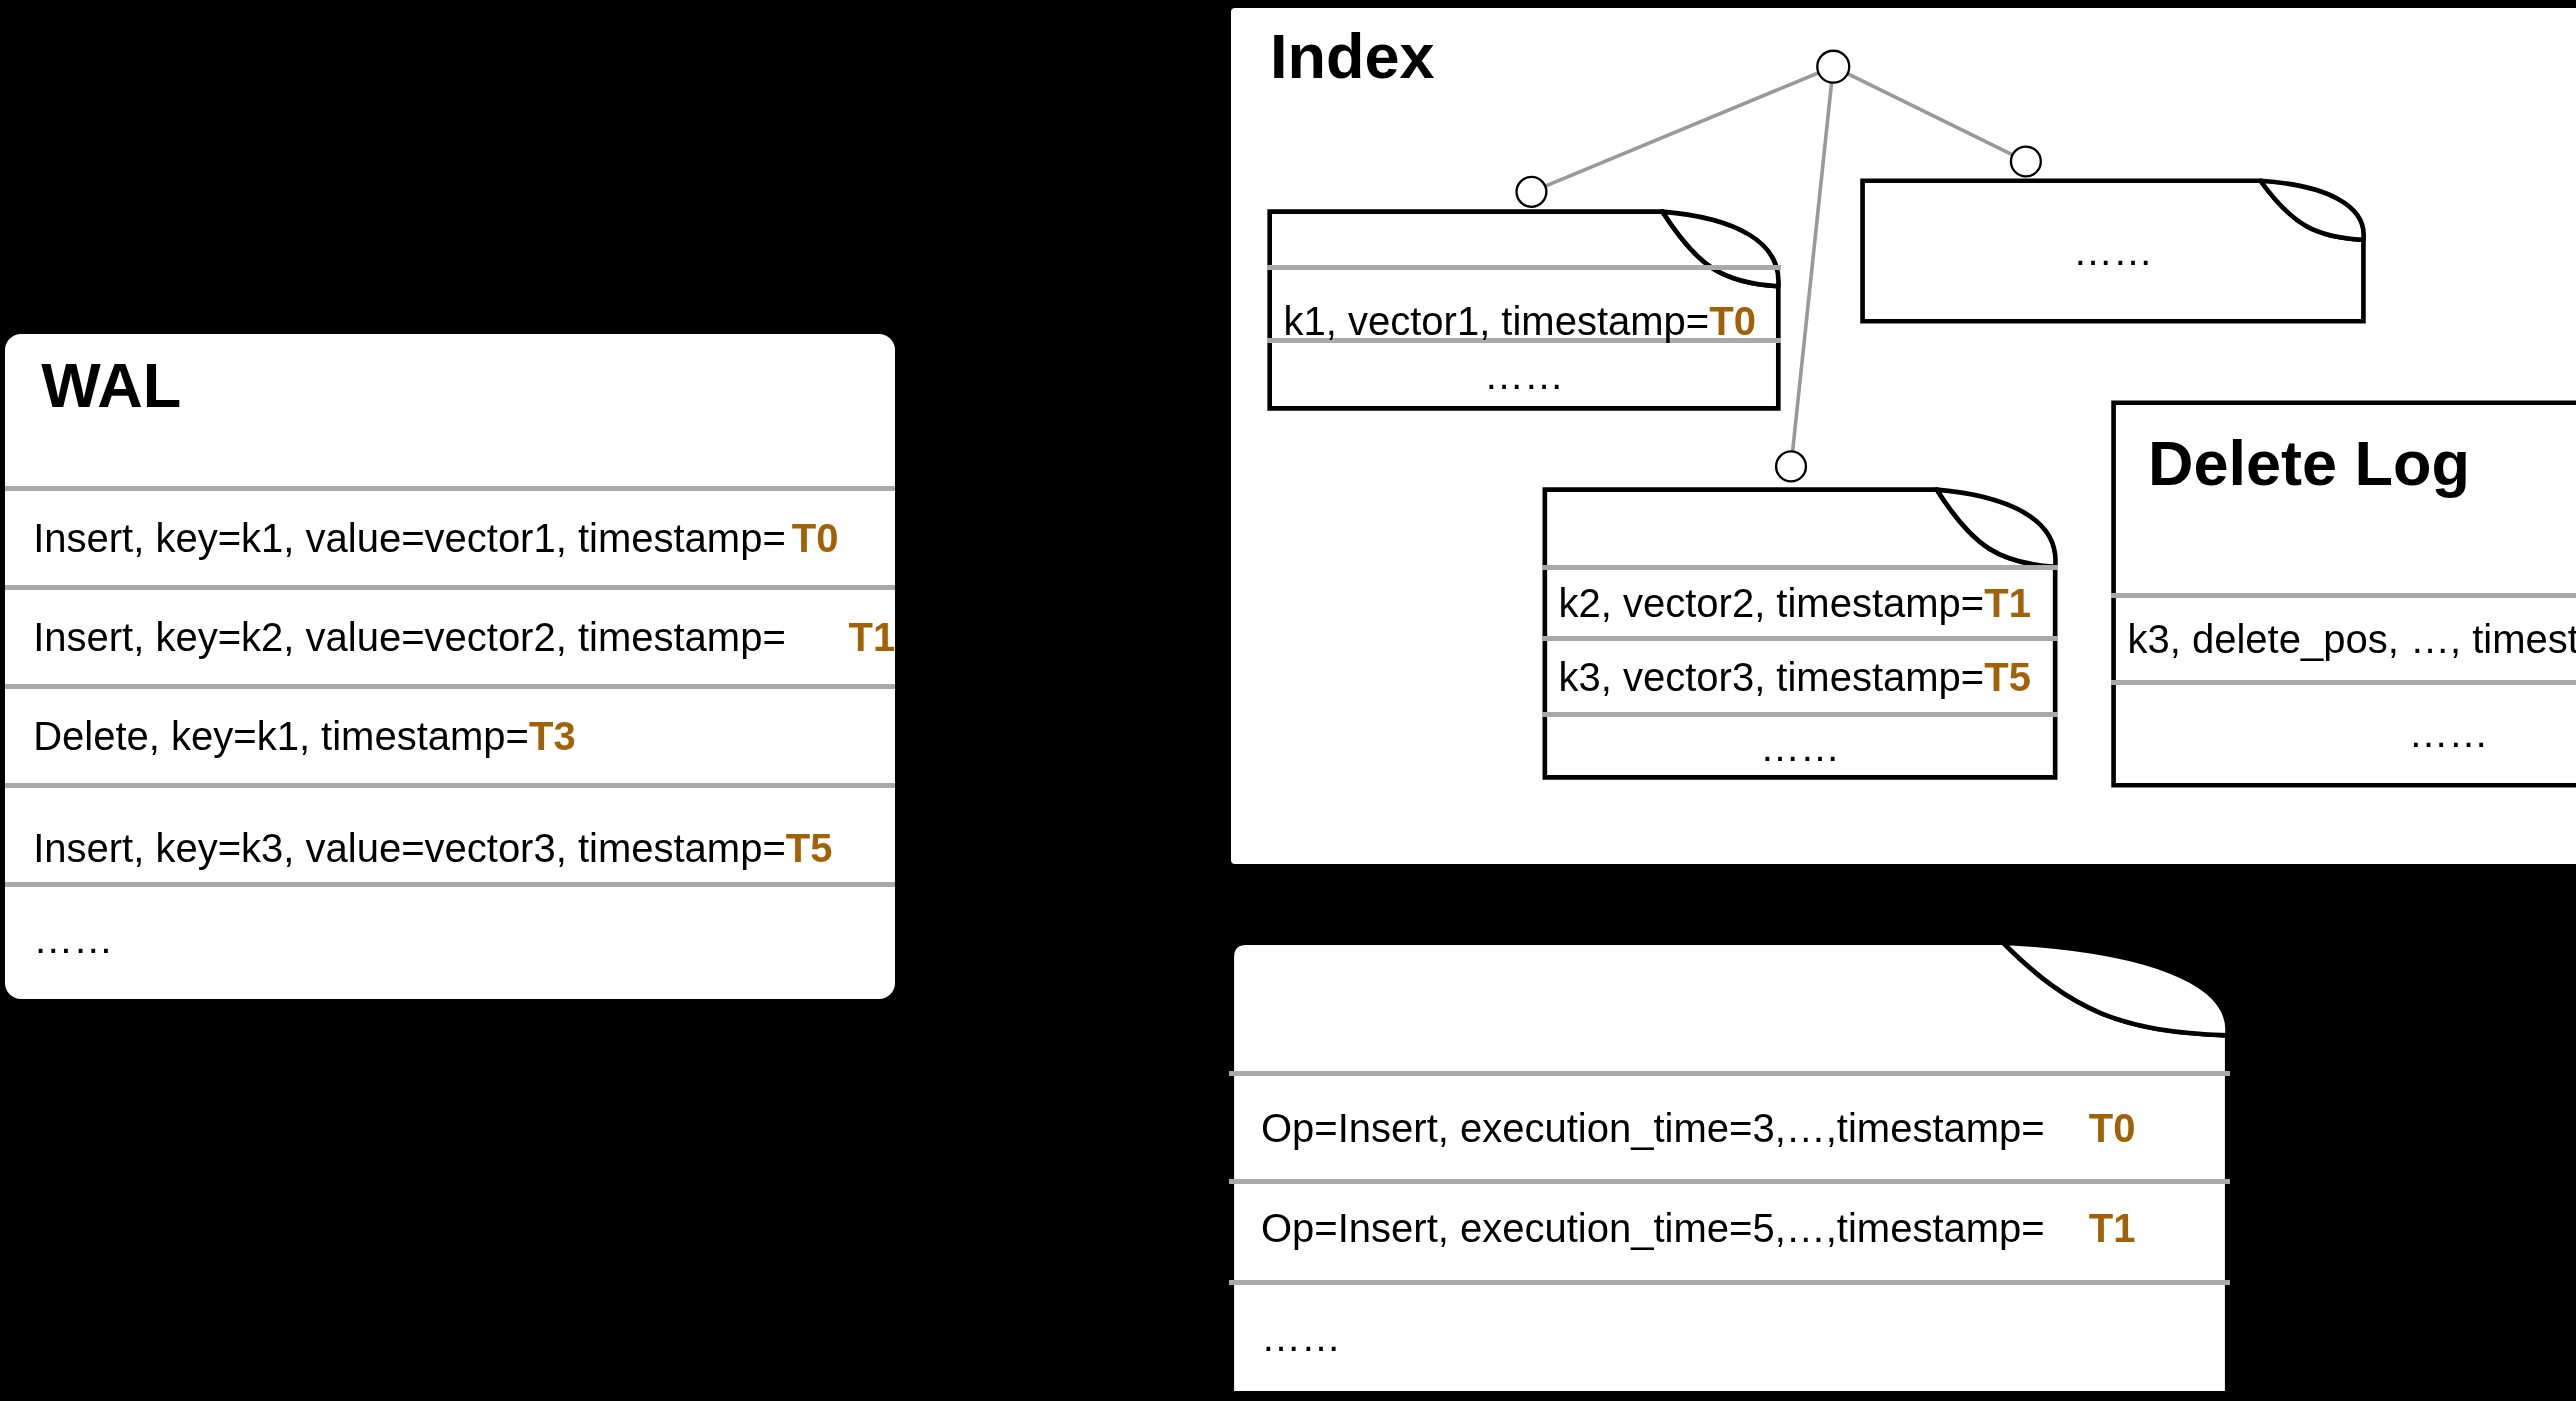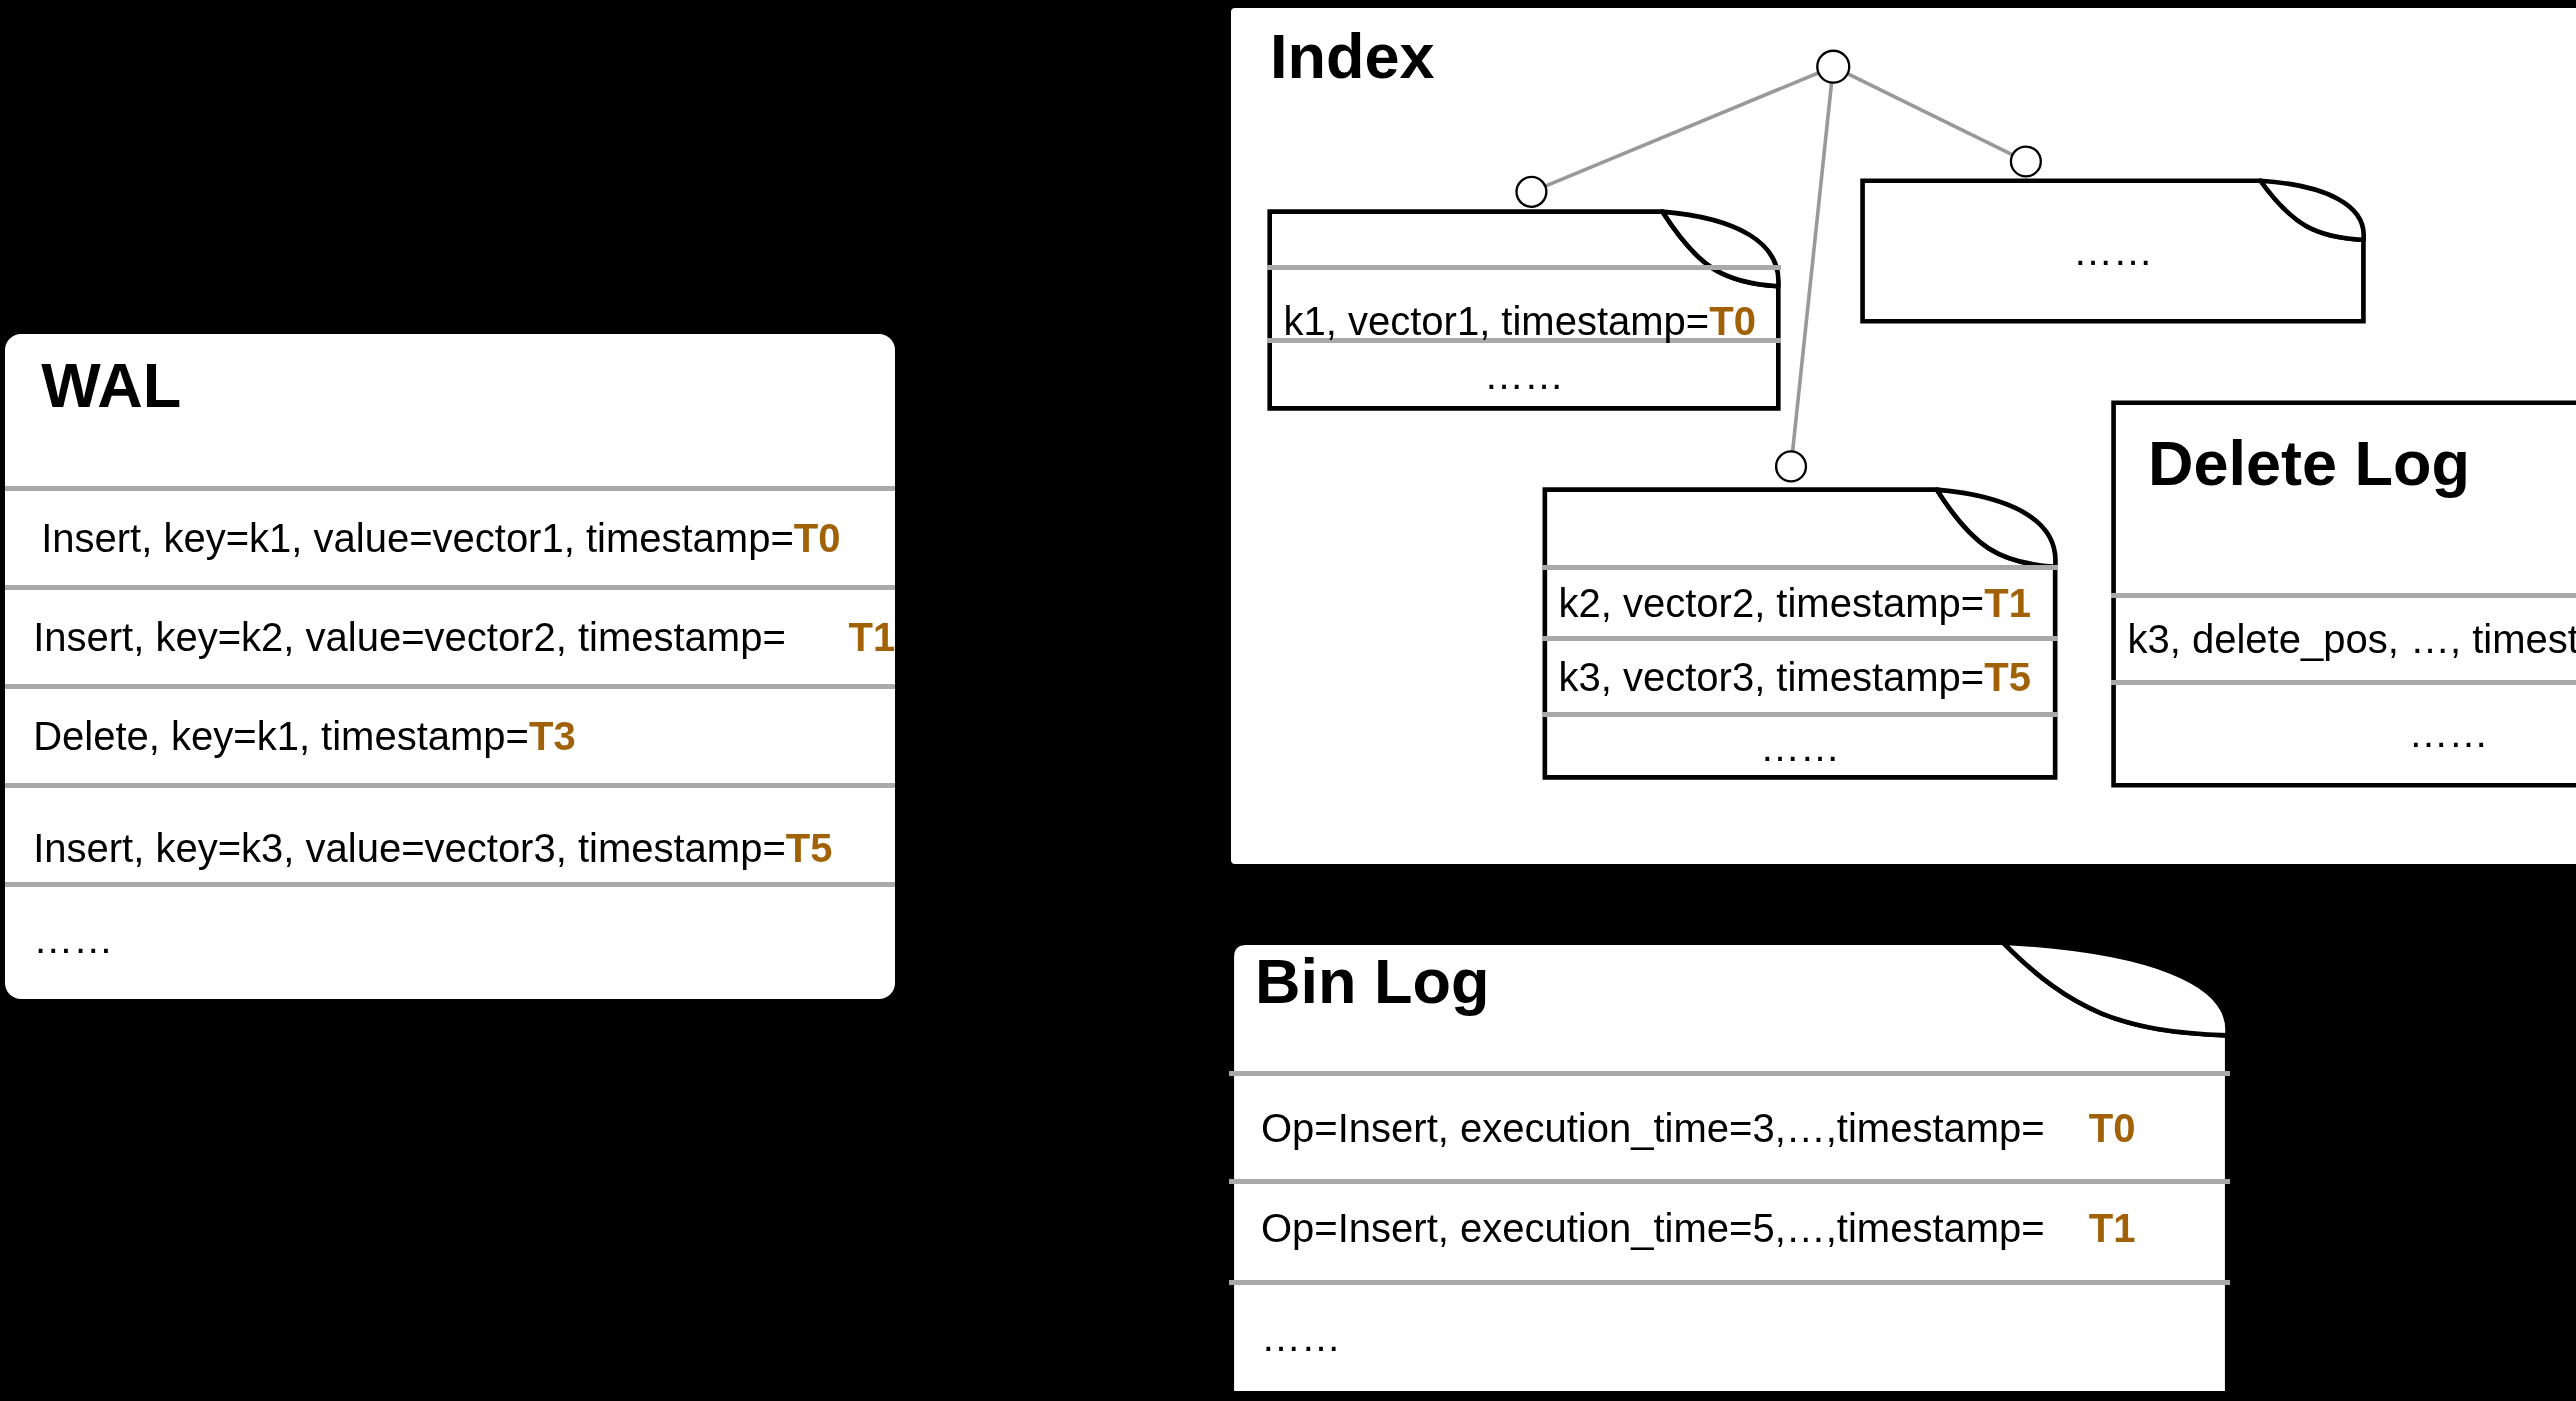--- a/index.html
+++ b/index.html
@@ -34,21 +34,21 @@
 
   <section class="panel" style="left:5.2px;top:334px;width:890px;height:665px;border-radius:16px;">
     <div class="panel-title" style="left:36px;top:19.6px;">WAL</div>
 
     <div class="sep" style="top:152px;"></div>
     <div class="sep" style="top:251px;"></div>
     <div class="sep" style="top:350px;"></div>
     <div class="sep" style="top:449px;"></div>
     <div class="sep" style="top:548px;"></div>
 
-    <div class="row" style="top:157px;height:94px;padding-left:36px;">
+    <div class="row" style="top:157px;height:94px;padding-left:28px;gap:6px;">
       <span>Insert, key=k1, value=vector1, timestamp=</span>
         <span class="ts">T0</span>
     </div>
     <div class="row" style="top:256px;height:94px;padding-left:28px;justify-content:space-between;">
       <span>Insert, key=k2, value=vector2, timestamp=</span>
         <span class="ts">T1</span>
     </div>
     <div class="row" style="top:355px;height:94px;padding-left:28px;">
       <span>Delete, key=k1, timestamp=</span>
         <span class="ts">T3</span>
@@ -137,21 +137,20 @@
         <span>……</span>
       </div>
     </div>
   </section>
 
   <section class="doc" style="left:1229px;top:940px;width:1001px;height:456px;">
     <svg width="1001" height="456" viewBox="0 0 1942 885">
       <path class="page" d="M 5 33 Q 5 5 33 5 L 1502 5 C 1634 138 1733 178 1937 185 L 1937 880 L 5 880 Z"></path>
       <path class="flap" d="M 1502 5 C 1776 20 1950 80 1937 185 C 1733 178 1634 138 1502 5 Z"></path>
     </svg>
-    <div class="panel-title" style="left:26px;top:9.8px;">Bin Log</div>
     <div class="sep" style="top:131px;"></div>
     <div class="sep" style="top:239px;"></div>
     <div class="sep" style="top:340px;"></div>
     <div class="row" style="top:137px;height:102px;padding-left:32px;gap:44px;">
       <span>Op=Insert, execution_time=3,…,timestamp=</span>
         <span class="ts">T0</span>
     </div>
     <div class="row" style="top:240px;height:96px;padding-left:32px;gap:44px;">
       <span>Op=Insert, execution_time=5,…,timestamp=</span>
         <span class="ts">T1</span>

